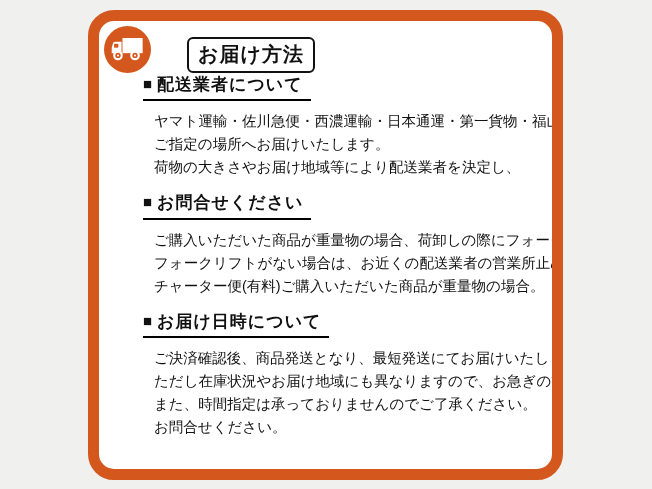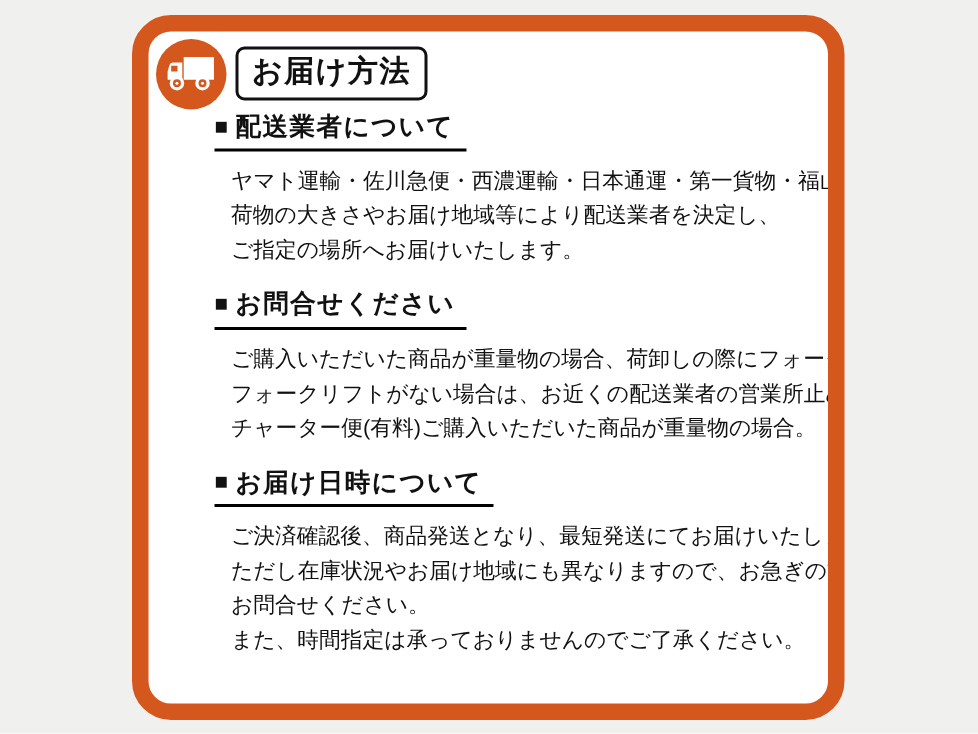--- a/index.html
+++ b/index.html
@@ -28,23 +28,24 @@
     border-radius: 26px;
   }
   .panel-inner {
     position: relative;
     width: 100%;
     height: 100%;
     overflow: hidden;
   }
   .header {
     display: flex;
-    align-items: center;
+    align-items: flex-end;
     margin: 4px 0 0 5px;
     height: 48px;
+    gap: 30px;
   }
   .icon-circle {
     width: 47px;
     height: 47px;
     border-radius: 50%;
     background: #d4571e;
     display: flex;
     align-items: center;
     justify-content: center;
     flex: 0 0 auto;
@@ -116,22 +117,22 @@
     </div>
 
     <div class="content">
 
       <div class="section">
         <div class="section-heading">
           <span class="heading-underline"><span class="bullet">■</span><span>配送業者について</span></span>
         </div>
         <div class="section-body">
           <div class="body-line">ヤマト運輸・佐川急便・西濃運輸・日本通運・第一貨物・福山通運他、</div>
+          <div class="body-line">ご指定の場所へお届けいたします。</div>
           <div class="body-line">荷物の大きさやお届け地域等により配送業者を決定し、</div>
-          <div class="body-line">ご指定の場所へお届けいたします。</div>
         </div>
       </div>
 
       <div class="section">
         <div class="section-heading">
           <span class="heading-underline"><span class="bullet">■</span><span>お問合せください</span></span>
         </div>
         <div class="section-body">
           <div class="body-line">ご購入いただいた商品が重量物の場合、荷卸しの際にフォークリフトが</div>
           <div class="body-line">フォークリフトがない場合は、お近くの配送業者の営業所止め、または</div>
@@ -139,20 +140,20 @@
         </div>
       </div>
 
       <div class="section">
         <div class="section-heading">
           <span class="heading-underline"><span class="bullet">■</span><span>お届け日時について</span></span>
         </div>
         <div class="section-body">
           <div class="body-line">ご決済確認後、商品発送となり、最短発送にてお届けいたします。</div>
           <div class="body-line">ただし在庫状況やお届け地域にも異なりますので、お急ぎの方は事前に</div>
+          <div class="body-line">また、時間指定は承っておりませんのでご了承ください。</div>
           <div class="body-line">お問合せください。</div>
-          <div class="body-line">また、時間指定は承っておりませんのでご了承ください。</div>
         </div>
       </div>
 
     </div>
   </div>
 </div>
 
 </body></html>

